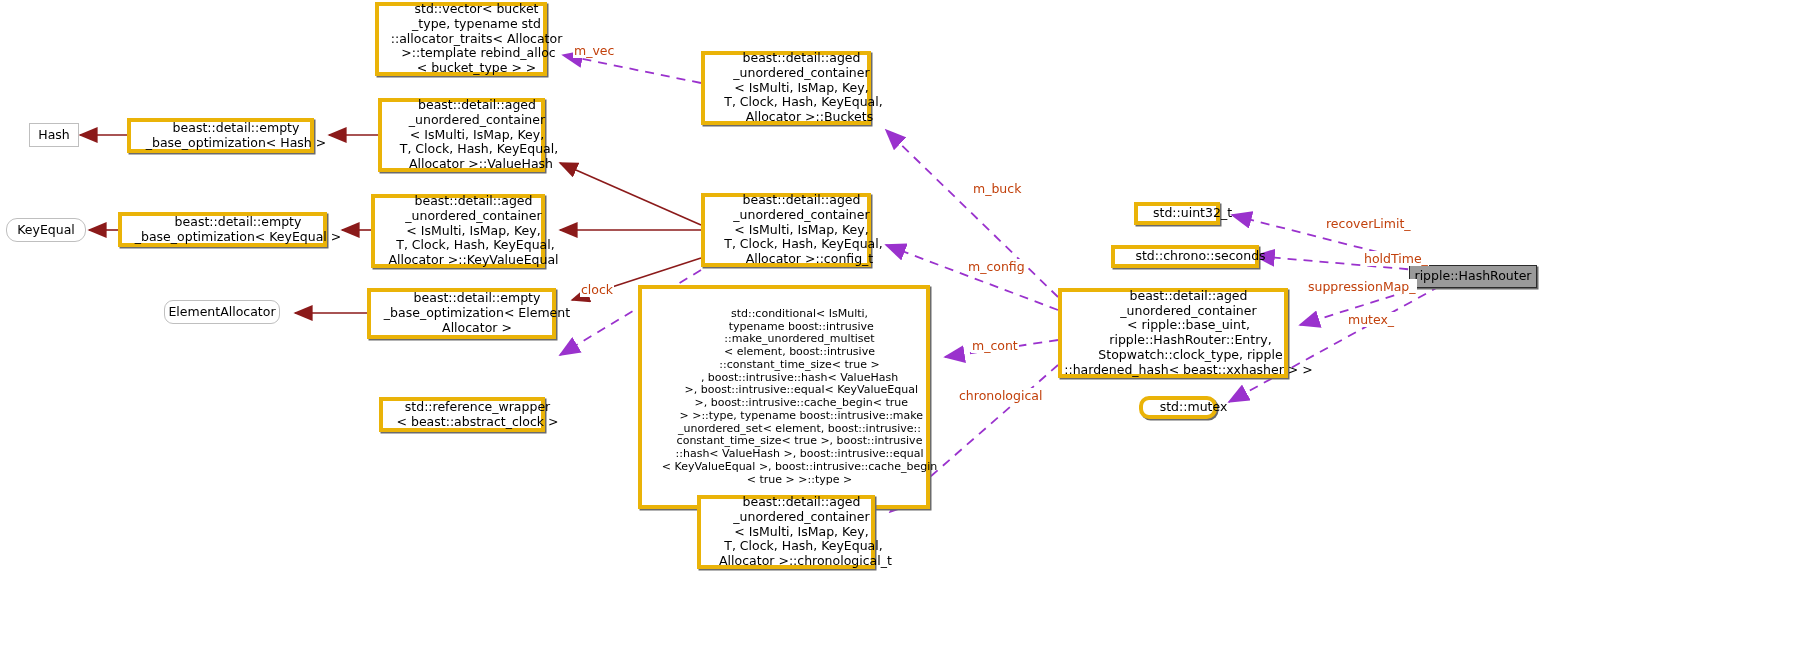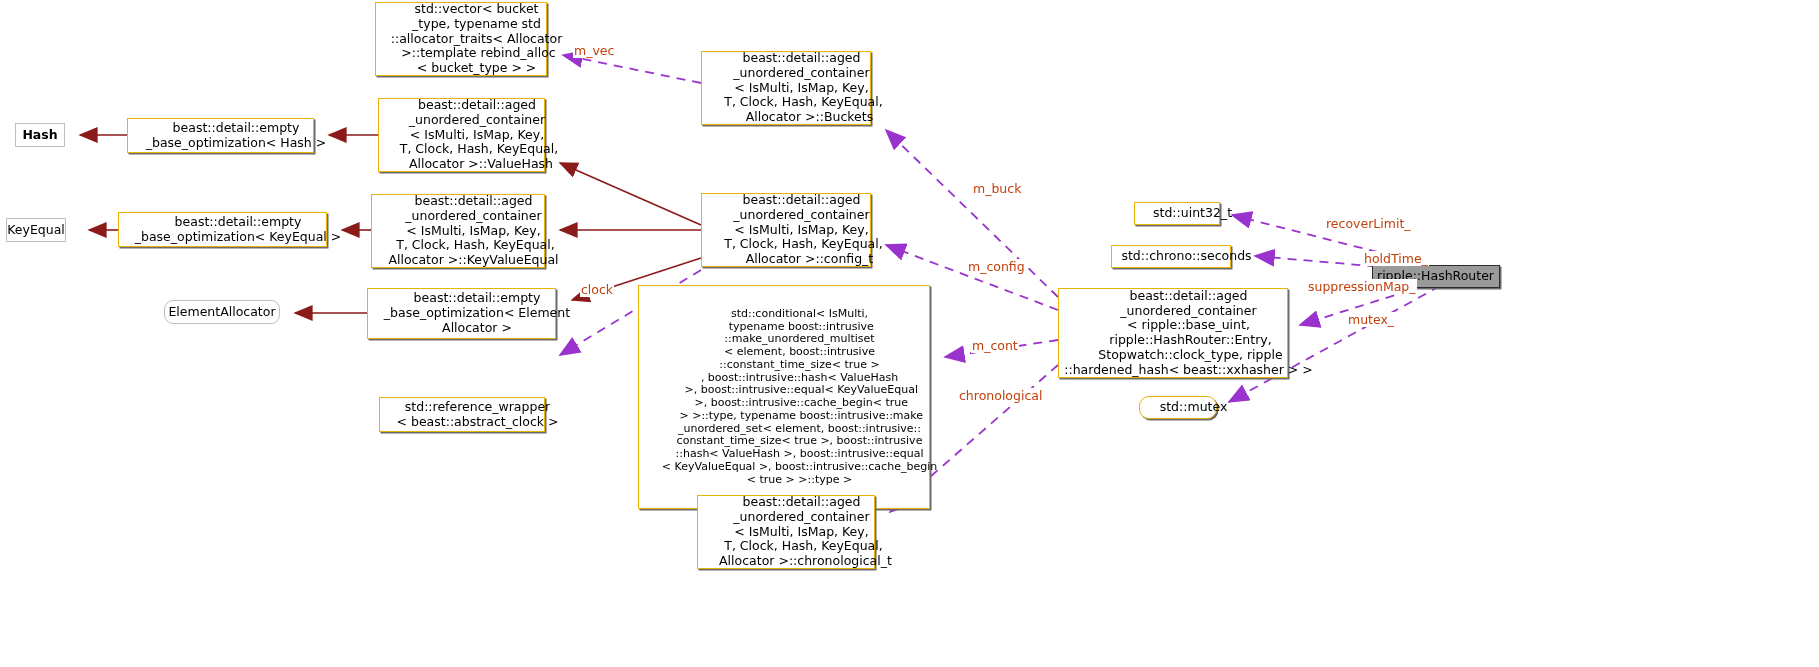--- a/index.html
+++ b/index.html
@@ -35,21 +35,21 @@
     text-align: center;
     font-size: 12.5px;
     line-height: 1.18;
     color: #000000;
     white-space: pre;
     padding: 2px 5px;
     z-index: 3;
   }
   
   .node.solid {
-    border: 1px solid #eab308;
+    border: 4px solid #eab308;
     box-shadow: 1.5px 1.5px 0 0 #6b6b6b;
     padding-left: 36px;
   }
   
   .node.light {
     border: 1px solid #bfbfbf;
   }
   
   .node.focus {
     border: 1px solid #2b2b2b;
@@ -110,29 +110,29 @@
       <div class="node solid" style="left: 375px; top: 2px; width: 172px; height: 74px;"><div>std::vector&lt; bucket
 _type, typename std
 ::allocator_traits&lt; Allocator
  &gt;::template rebind_alloc
 &lt; bucket_type &gt; &gt;</div></div>
       <div class="node solid" style="left: 701px; top: 51px; width: 170px; height: 74px;"><div>beast::detail::aged
 _unordered_container
 &lt; IsMulti, IsMap, Key,
  T, Clock, Hash, KeyEqual,
     Allocator &gt;::Buckets</div></div>
-      <div class="node light" style="left: 15px; top: 123px; width: 50px; height: 24px; font-weight: bold;"><div>Hash</div></div>
+      <div class="node light" style="left: 29px; top: 123px; width: 50px; height: 24px;"><div>Hash</div></div>
       <div class="node solid" style="left: 127px; top: 118px; width: 187px; height: 35px;"><div>beast::detail::empty
 _base_optimization&lt; Hash &gt;</div></div>
       <div class="node solid" style="left: 378px; top: 98px; width: 167px; height: 74px;"><div>beast::detail::aged
 _unordered_container
 &lt; IsMulti, IsMap, Key,
  T, Clock, Hash, KeyEqual,
   Allocator &gt;::ValueHash</div></div>
-      <div class="node light" style="left: 6px; top: 218px; width: 60px; height: 24px;"><div>KeyEqual</div></div>
+      <div class="node light" style="left: 6px; top: 218px; width: 80px; height: 24px; border-radius: 11px;"><div>KeyEqual</div></div>
       <div class="node solid" style="left: 118px; top: 212px; width: 209px; height: 35px;"><div>beast::detail::empty
 _base_optimization&lt; KeyEqual &gt;</div></div>
       <div class="node solid" style="left: 371px; top: 194px; width: 174px; height: 74px;"><div>beast::detail::aged
 _unordered_container
 &lt; IsMulti, IsMap, Key,
  T, Clock, Hash, KeyEqual,
 Allocator &gt;::KeyValueEqual</div></div>
       <div class="node solid" style="left: 701px; top: 193px; width: 170px; height: 74px;"><div>beast::detail::aged
 _unordered_container
 &lt; IsMulti, IsMap, Key,
@@ -157,29 +157,29 @@
 constant_time_size&lt; true &gt;, boost::intrusive
 ::hash&lt; ValueHash &gt;, boost::intrusive::equal
 &lt; KeyValueEqual &gt;, boost::intrusive::cache_begin
 &lt; true &gt; &gt;::type &gt;</div></div>
       <div class="node solid" style="left: 697px; top: 495px; width: 178px; height: 74px;"><div>beast::detail::aged
 _unordered_container
 &lt; IsMulti, IsMap, Key,
  T, Clock, Hash, KeyEqual,
   Allocator &gt;::chronological_t</div></div>
       <div class="node solid" style="left: 1134px; top: 202px; width: 86px; height: 23px; align-items: center;"><div>std::uint32_t</div></div>
-      <div class="node solid" style="left: 1111px; top: 245px; width: 120px; height: 23px;"><div>std::chrono::seconds</div></div>
+      <div class="node solid" style="left: 1111px; top: 245px; width: 148px; height: 23px;"><div>std::chrono::seconds</div></div>
       <div class="node solid" style="left: 1058px; top: 288px; width: 230px; height: 90px;"><div>beast::detail::aged
 _unordered_container
 &lt; ripple::base_uint,
  ripple::HashRouter::Entry,
  Stopwatch::clock_type, ripple
 ::hardened_hash&lt; beast::xxhasher &gt; &gt;</div></div>
       <div class="node solid" style="left: 1139px; top: 396px; width: 78px; height: 23px; border-radius: 10px;"><div>std::mutex</div></div>
-      <div class="node focus" style="left: 1372px; top: 265px; width: 128px; height: 23px; justify-content: flex-end;"><div>ripple::HashRouter</div></div>
+      <div class="node focus" style="left: 1409px; top: 265px; width: 128px; height: 23px;"><div>ripple::HashRouter</div></div>
     </div>
   <div id="edge-label-layer">
       <span class="edge-label" style="left: 573px; top: 43px;">m_vec</span>
       <span class="edge-label" style="left: 972px; top: 181px;">m_buck</span>
       <span class="edge-label" style="left: 967px; top: 259px;">m_config</span>
       <span class="edge-label" style="left: 580px; top: 282px;">clock</span>
       <span class="edge-label" style="left: 971px; top: 338px;">m_cont</span>
       <span class="edge-label" style="left: 958px; top: 388px;">chronological</span>
       <span class="edge-label" style="left: 1325px; top: 216px;">recoverLimit_</span>
       <span class="edge-label" style="left: 1335px; top: 251px; margin-left: 28px;">holdTime_</span>

